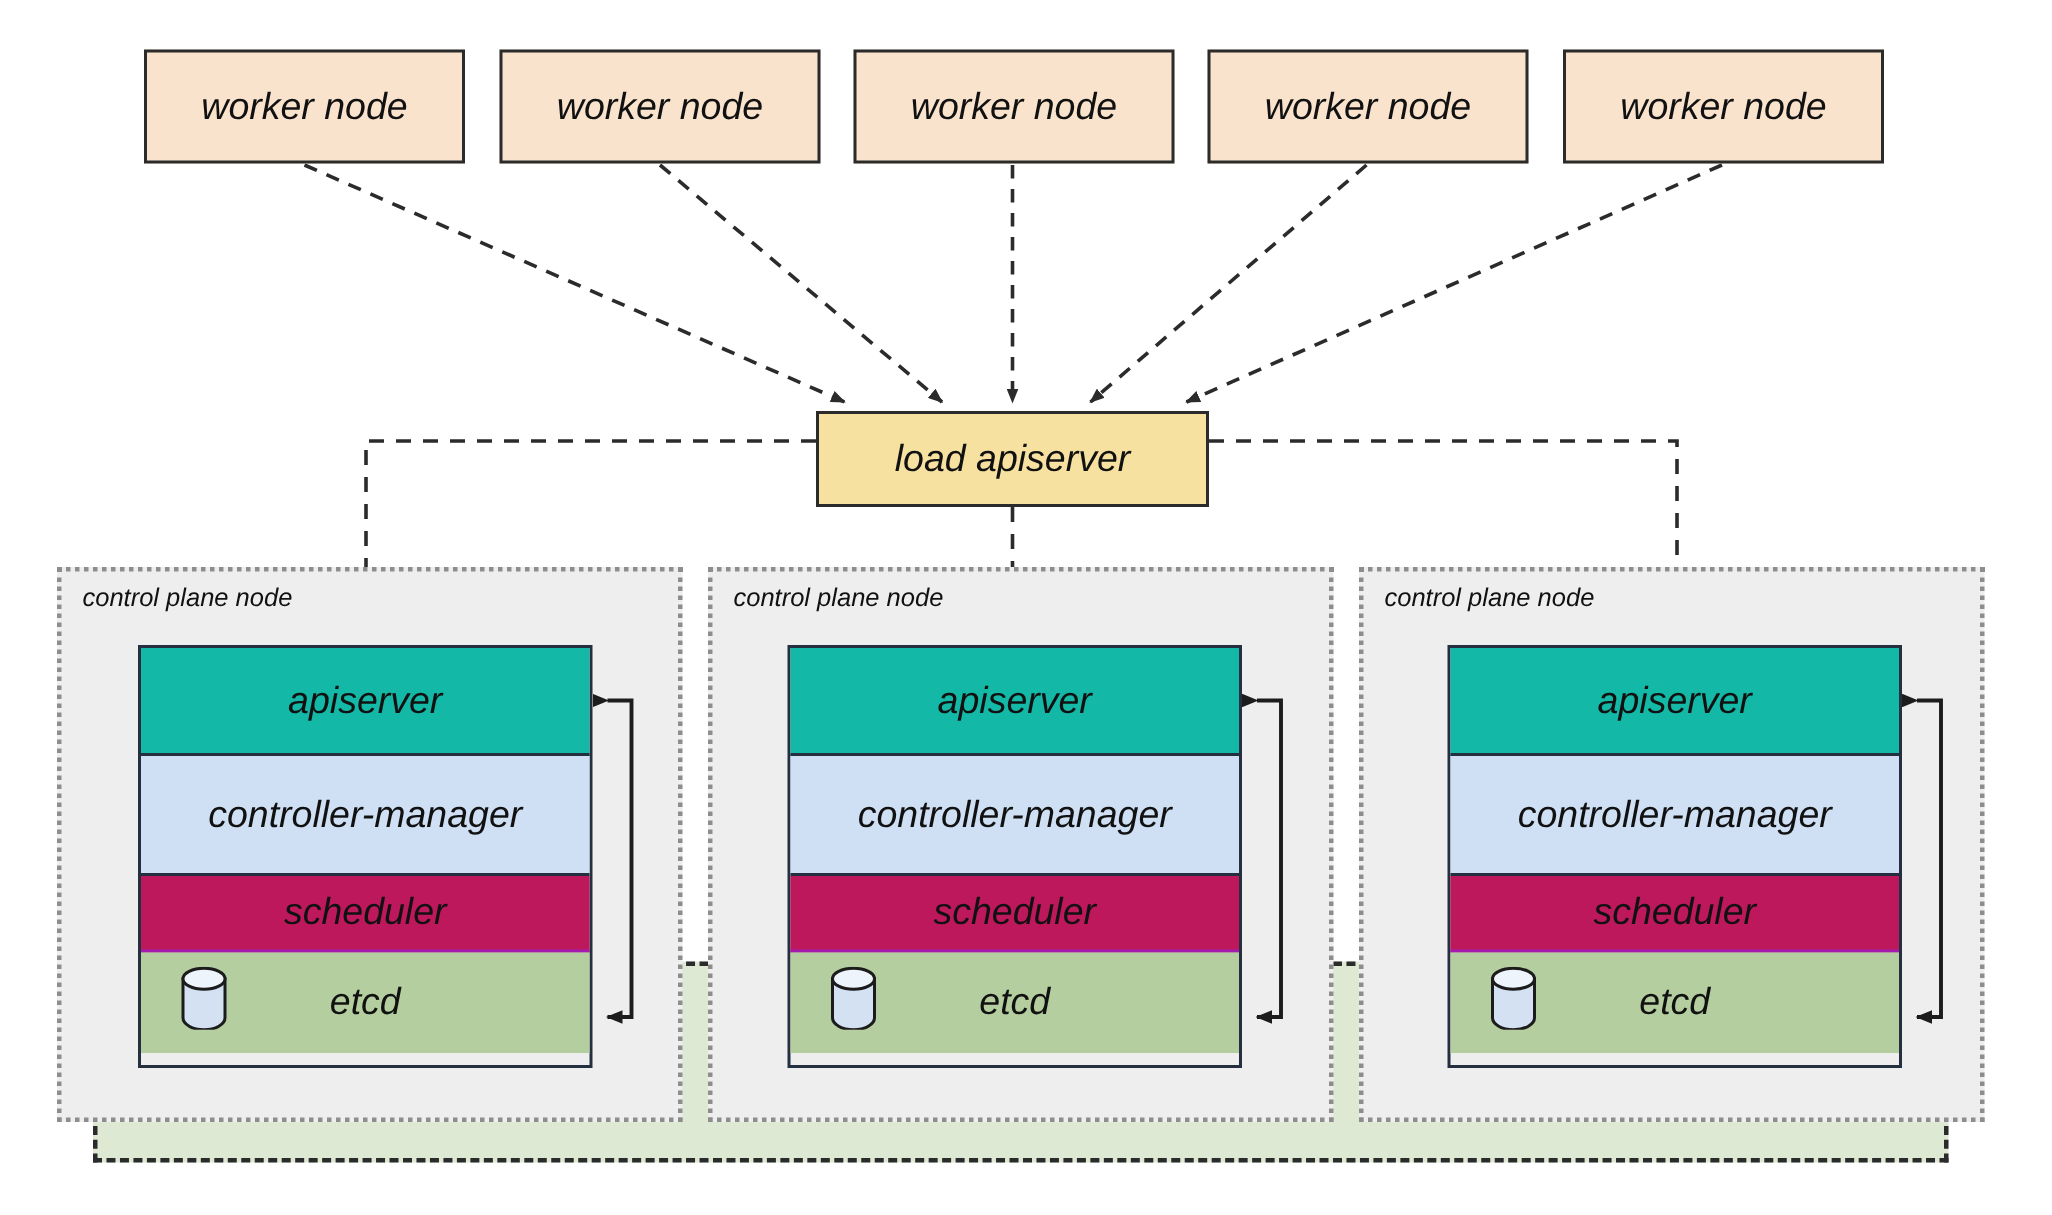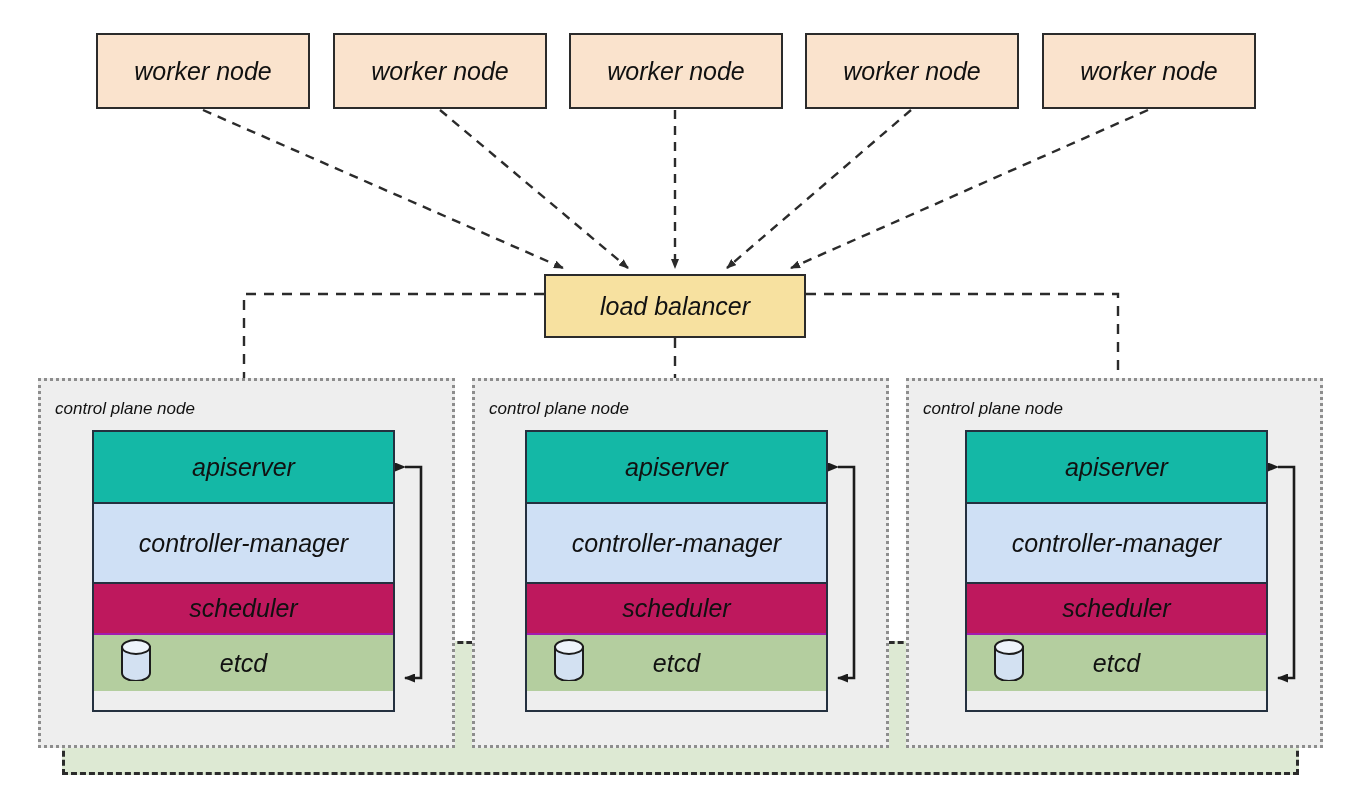--- a/index.html
+++ b/index.html
@@ -49,21 +49,21 @@
     position: absolute;
     box-sizing: border-box;
     border: 3px dotted #8d8d8d;
     background: #eeeeee;
     top: 378px;
     height: 370px;
   }
   .cp-node-label {
     position: absolute;
     left: 14px;
-    top: 18px;
+    top: 8px;
     font-size: 17px;
     color: #111111;
     white-space: nowrap;
   }
   
   .stack {
     position: absolute;
     box-sizing: border-box;
     border: 2px solid #24303f;
     top: 430px;
@@ -89,21 +89,21 @@
     height: 80px;
     border-bottom: 2px solid #24303f;
   }
   .row-scheduler {
     background: #be185d;
     height: 51px;
     border-bottom: 2px solid #a21caf;
   }
   .row-etcd {
     background: #b4ce9f;
-    height: 56px;
+    height: 67px;
   }
   .db-icon {
     position: absolute;
     left: 26px;
     top: 50%;
     transform: translateY(-50%);
   }
   
   .etcd-cluster {
     position: absolute;
@@ -183,21 +183,21 @@
     <span>worker node</span>
   </div>
   <div class="box worker-node layer-top" style="left:805px; top:33px; width:214px;">
     <span>worker node</span>
   </div>
   <div class="box worker-node layer-top" style="left:1042px; top:33px; width:214px;">
     <span>worker node</span>
   </div>
 
   <div class="box load-balancer layer-top">
-    <span>load balancer</span>
+    <span>load apiserver</span>
   </div>
 
   <div class="cp-node layer-cpnode" style="left:38px; width:417px;">
     <span class="cp-node-label">control plane node</span>
   </div>
   <div class="cp-node layer-cpnode" style="left:472px; width:417px;">
     <span class="cp-node-label">control plane node</span>
   </div>
   <div class="cp-node layer-cpnode" style="left:906px; width:417px;">
     <span class="cp-node-label">control plane node</span>

